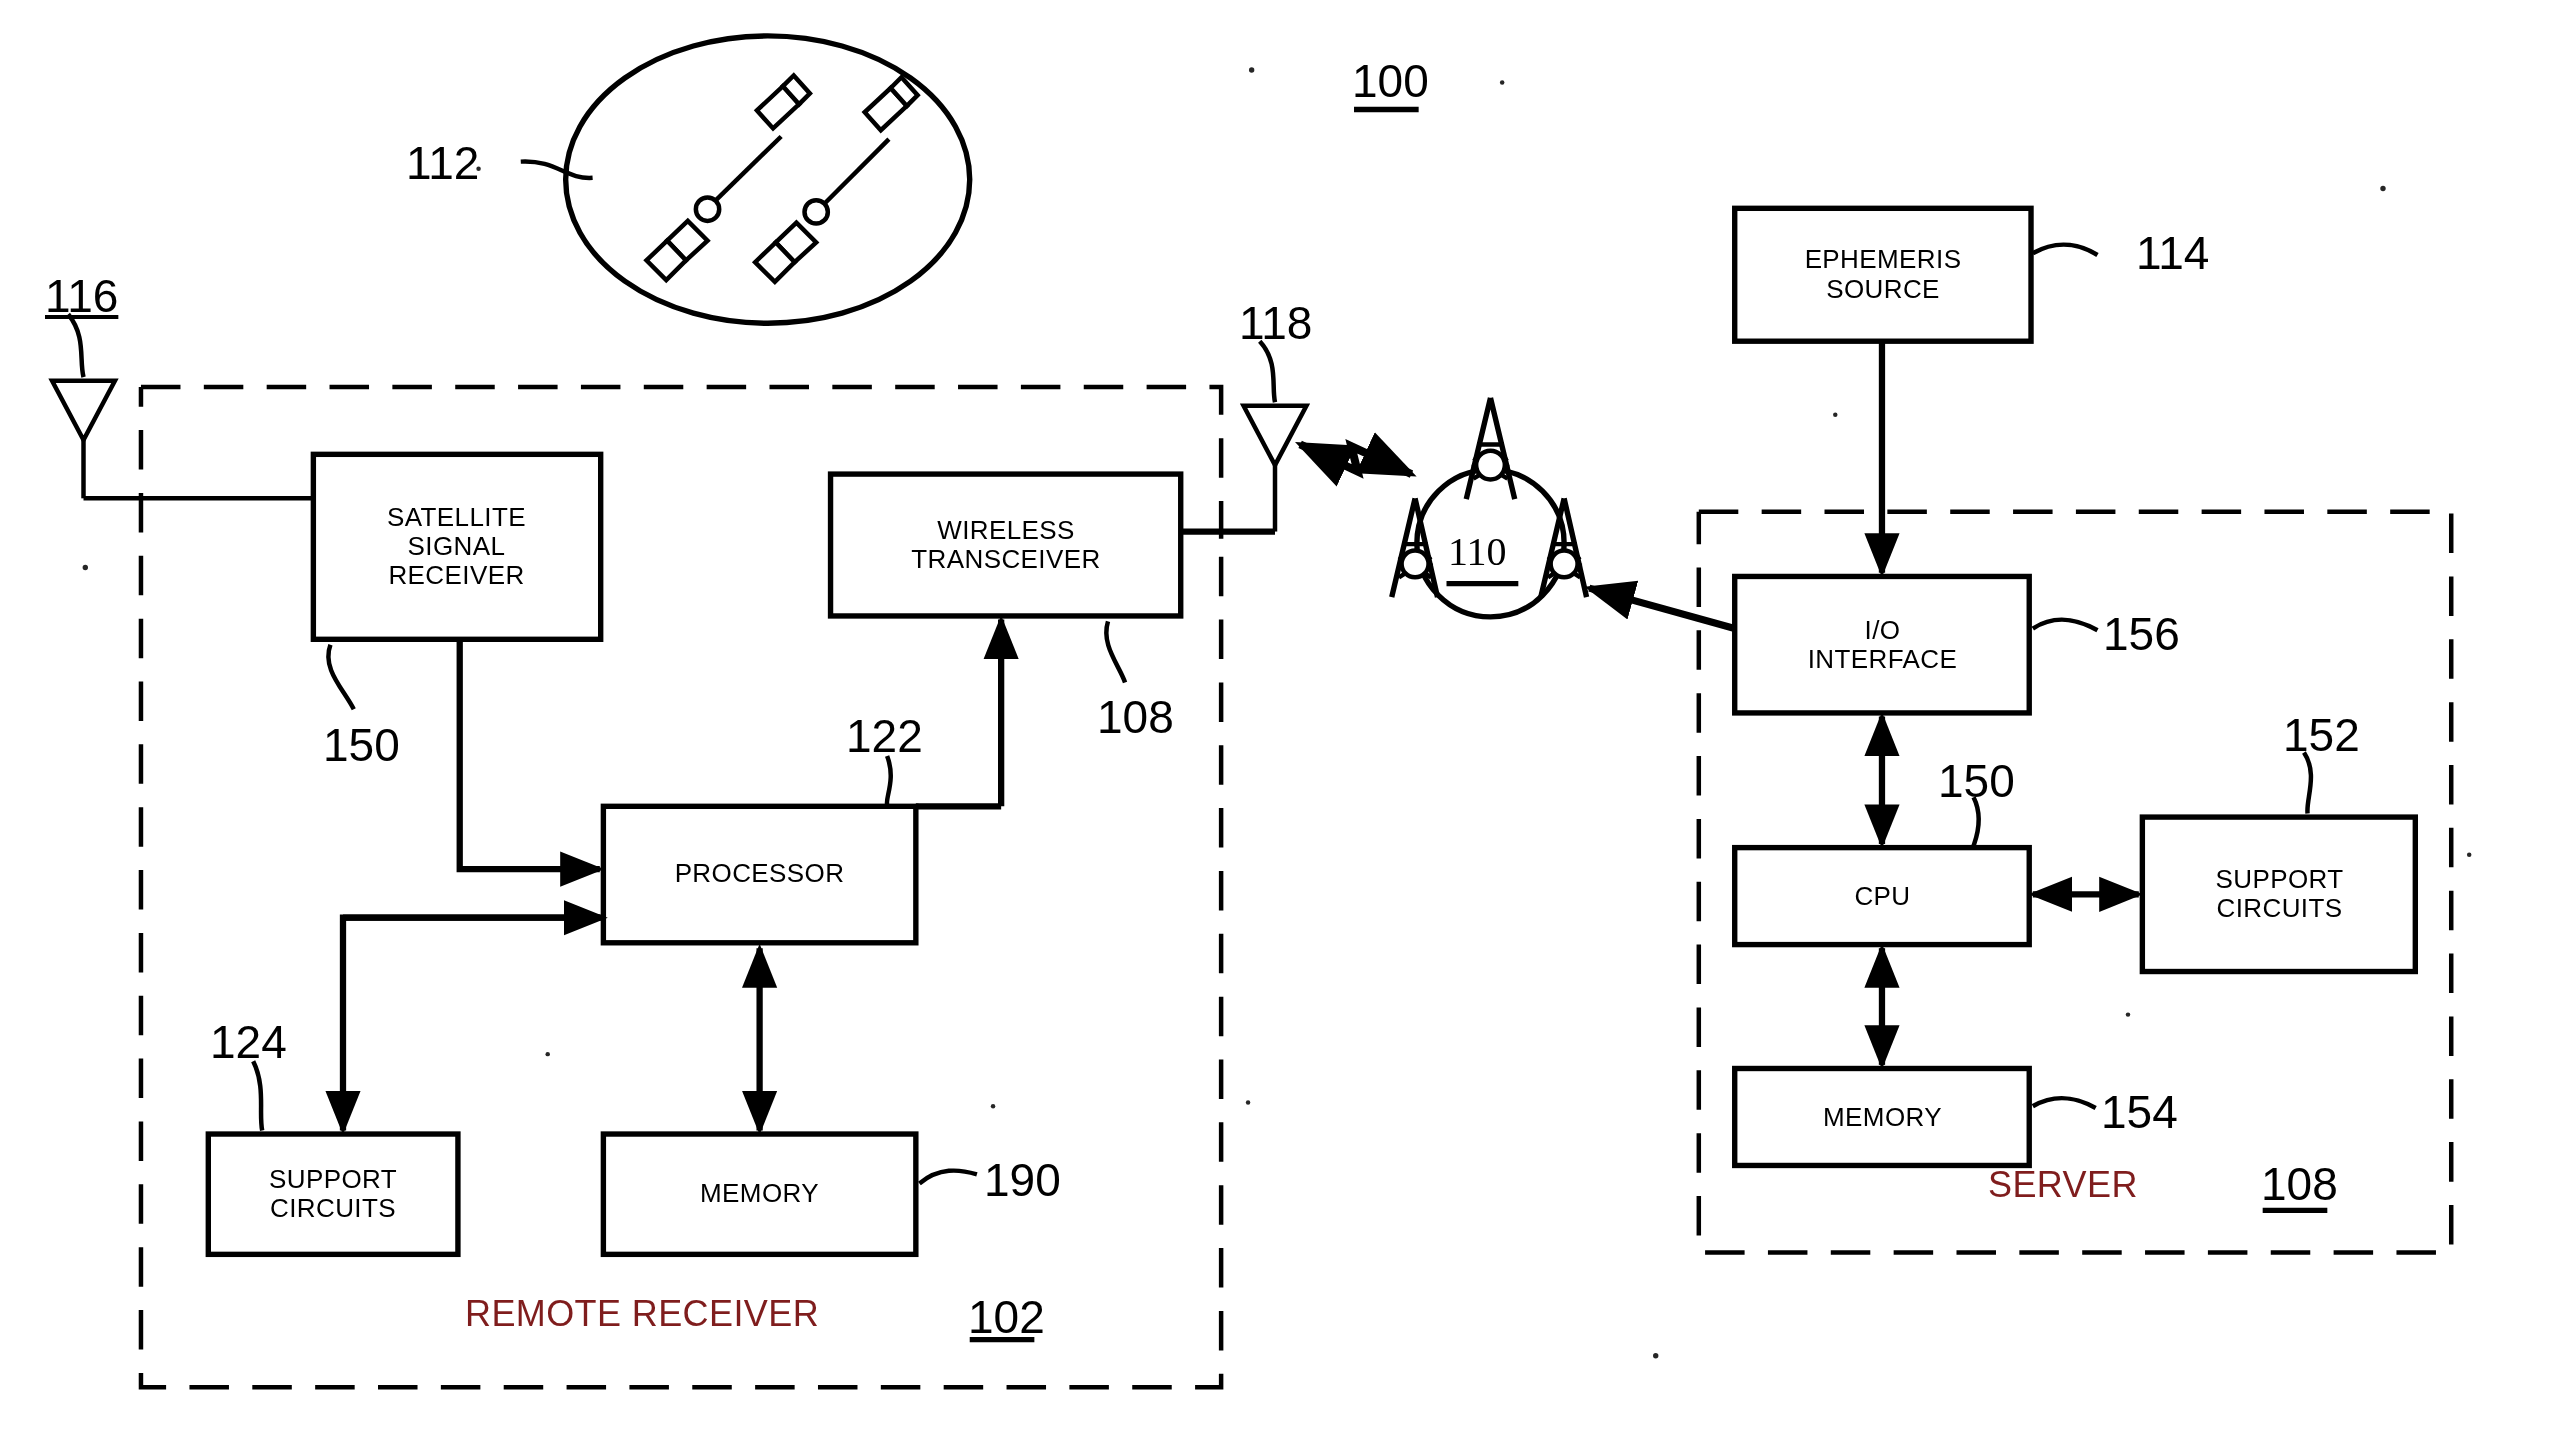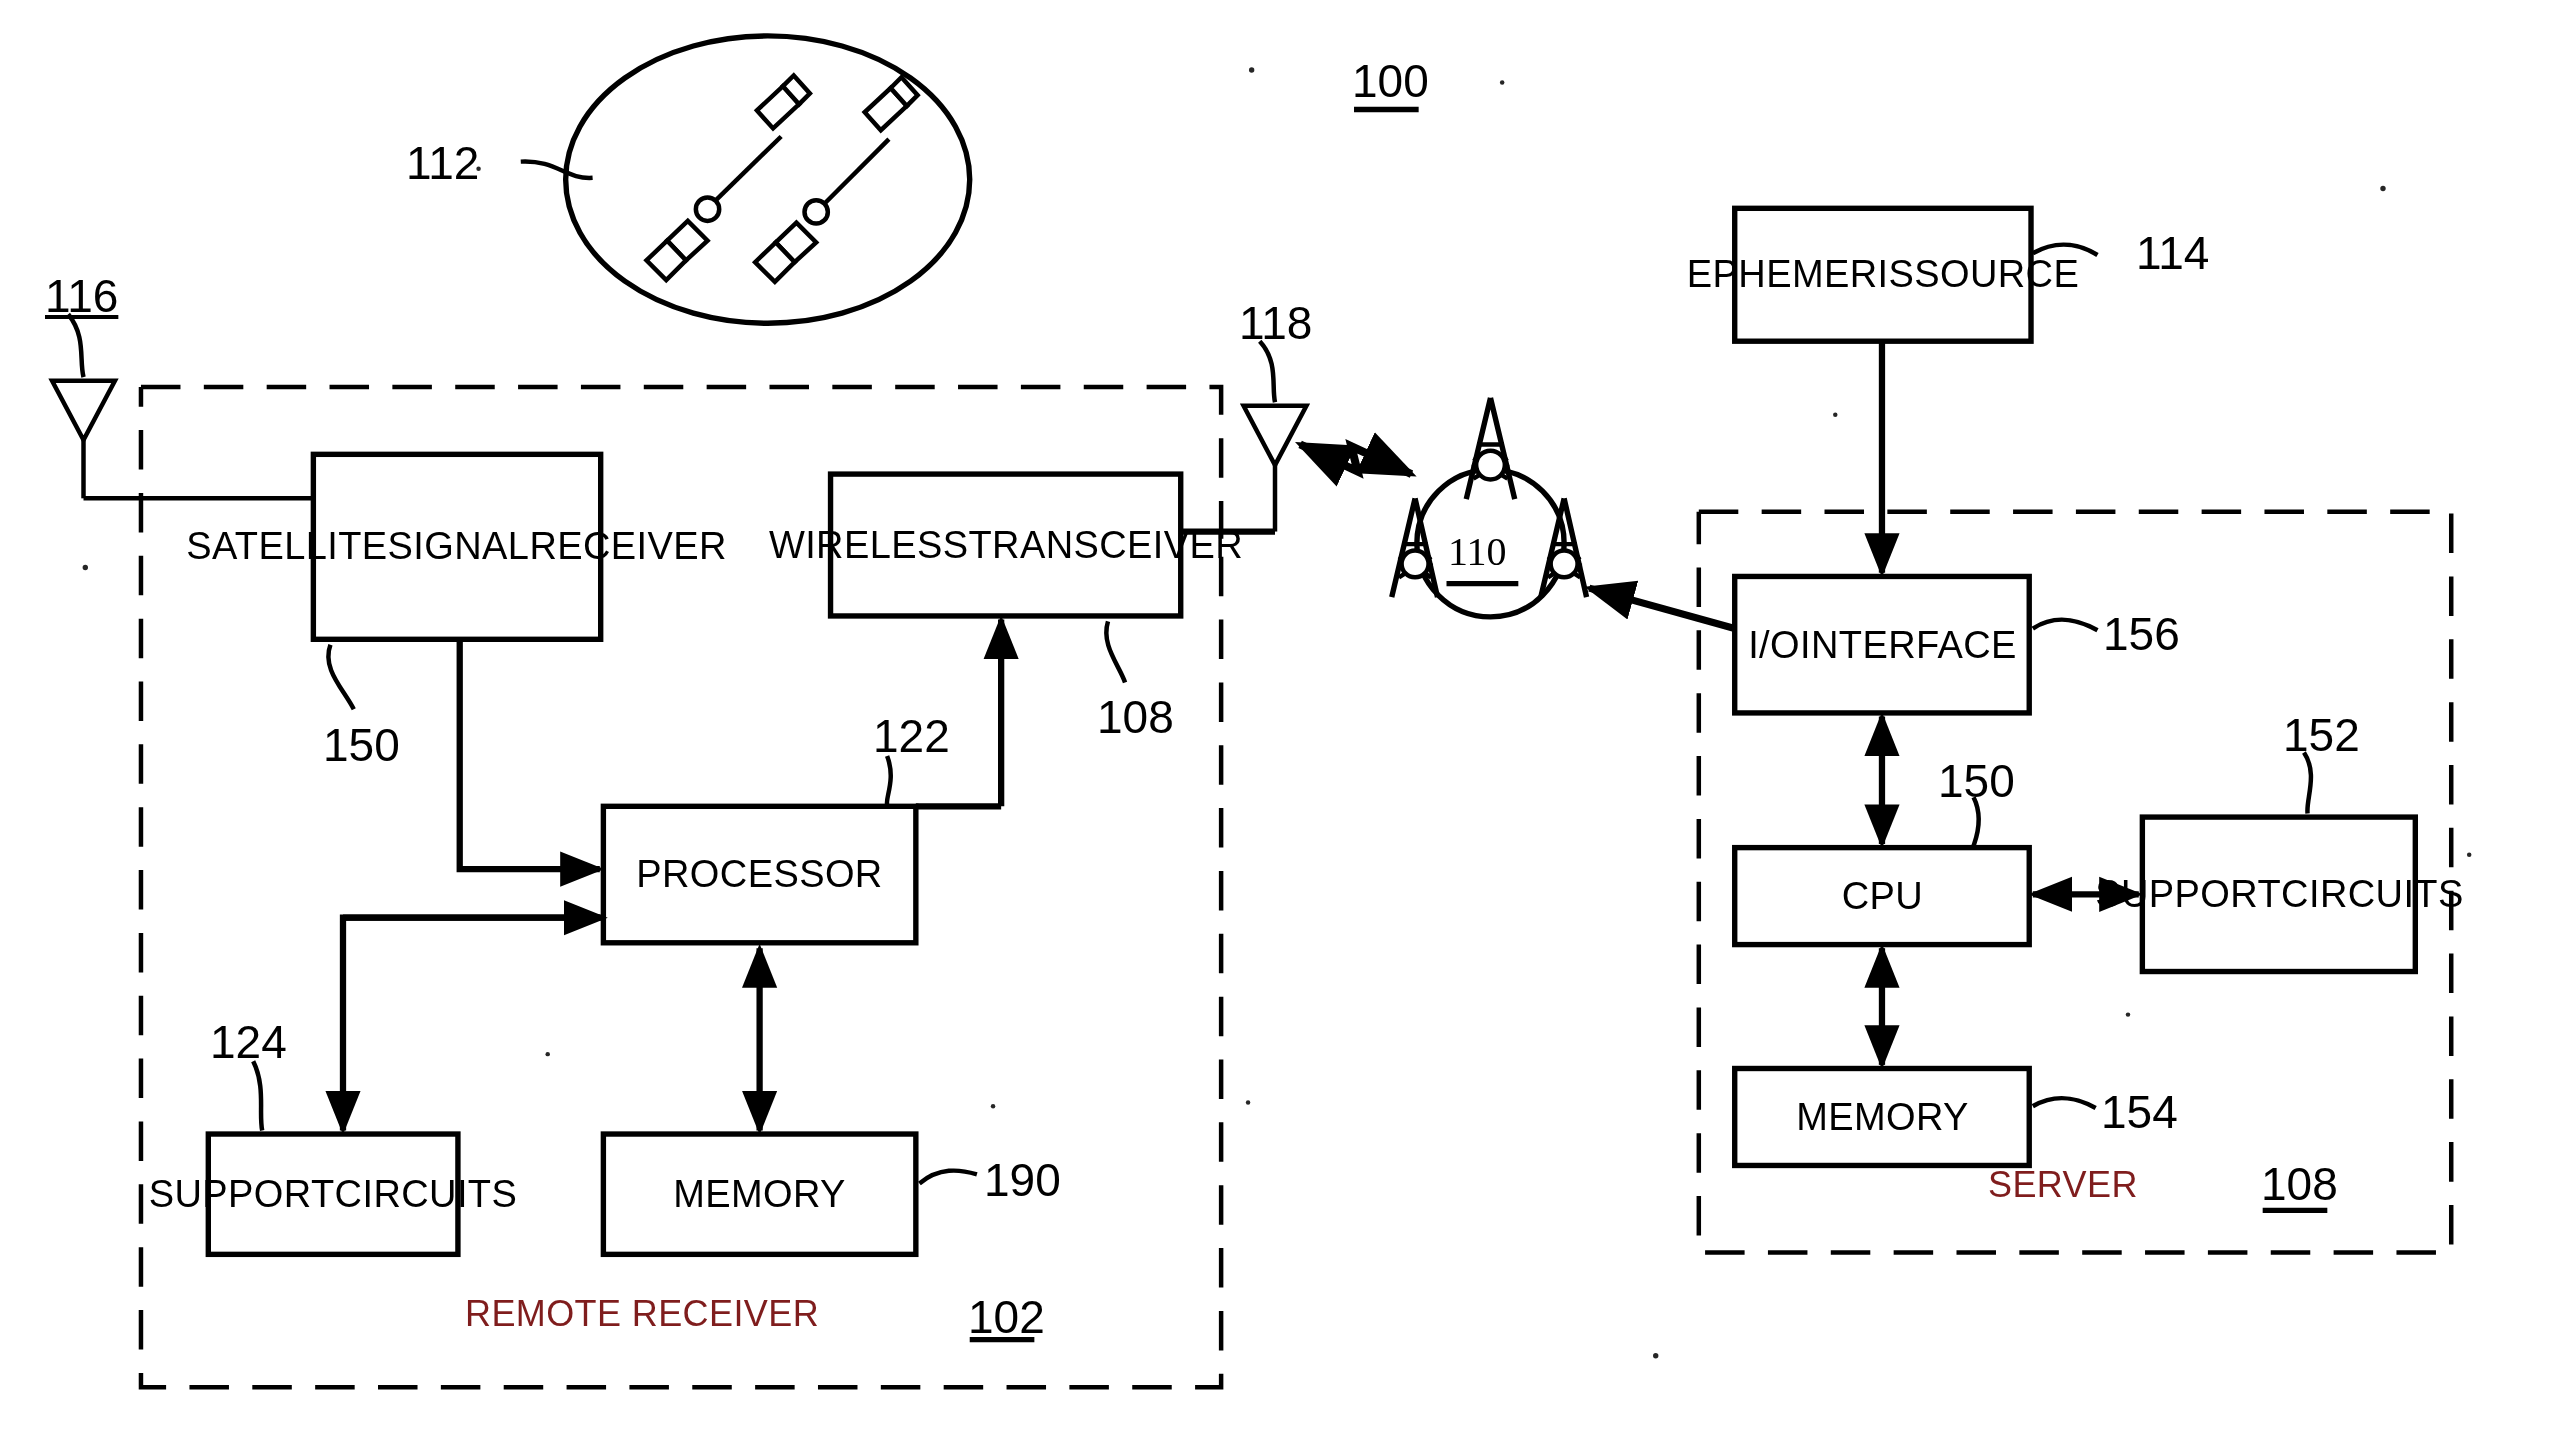--- a/index.html
+++ b/index.html
@@ -18,26 +18,26 @@
     overflow: hidden;
   }
   #canvas svg {
     position: absolute;
     left: 0;
     top: 0;
   }
   .boxlabel {
     position: absolute;
     display: flex;
-    flex-direction: row;
+    flex-direction: column;
     align-items: center;
     justify-content: center;
     text-align: center;
     font-family: "Liberation Sans", sans-serif;
-    font-size: 38px;
+    font-size: 26px;
     line-height: 1.12;
     color: #000000;
     letter-spacing: 0.4px;
     white-space: nowrap;
     pointer-events: none;
   }
   .refnum {
     position: absolute;
     font-family: "Liberation Sans", sans-serif;
     font-size: 46px;
@@ -239,21 +239,21 @@
   <div class="boxlabel" style="left:208px; top:1134px; width:250px; height:120px;">
     <span>SUPPORT</span>
     <span>CIRCUITS</span>
   </div>
   <div class="boxlabel" style="left:603px; top:1134px; width:313px; height:120px;">
     <span>MEMORY</span>
   </div>
 
   <div class="refnum" style="left:323px; top:718px;">150</div>
   <div class="refnum" style="left:1097px; top:690px;">108</div>
-  <div class="refnum" style="left:846px; top:709px;margin-left:27px;">122</div>
+  <div class="refnum" style="left:846px; top:709px;">122</div>
   <div class="refnum" style="left:210px; top:1015px;">124</div>
   <div class="refnum" style="left:984px; top:1153px;">190</div>
 
   <div class="regionlabel" style="left:465px; top:1293px;">REMOTE RECEIVER</div>
   <div class="refnum" style="left:968px; top:1290px;">102</div>
 
   <div class="boxlabel" style="left:1735px; top:208px; width:296px; height:133px;">
     <span>EPHEMERIS</span>
     <span>SOURCE</span>
   </div>

